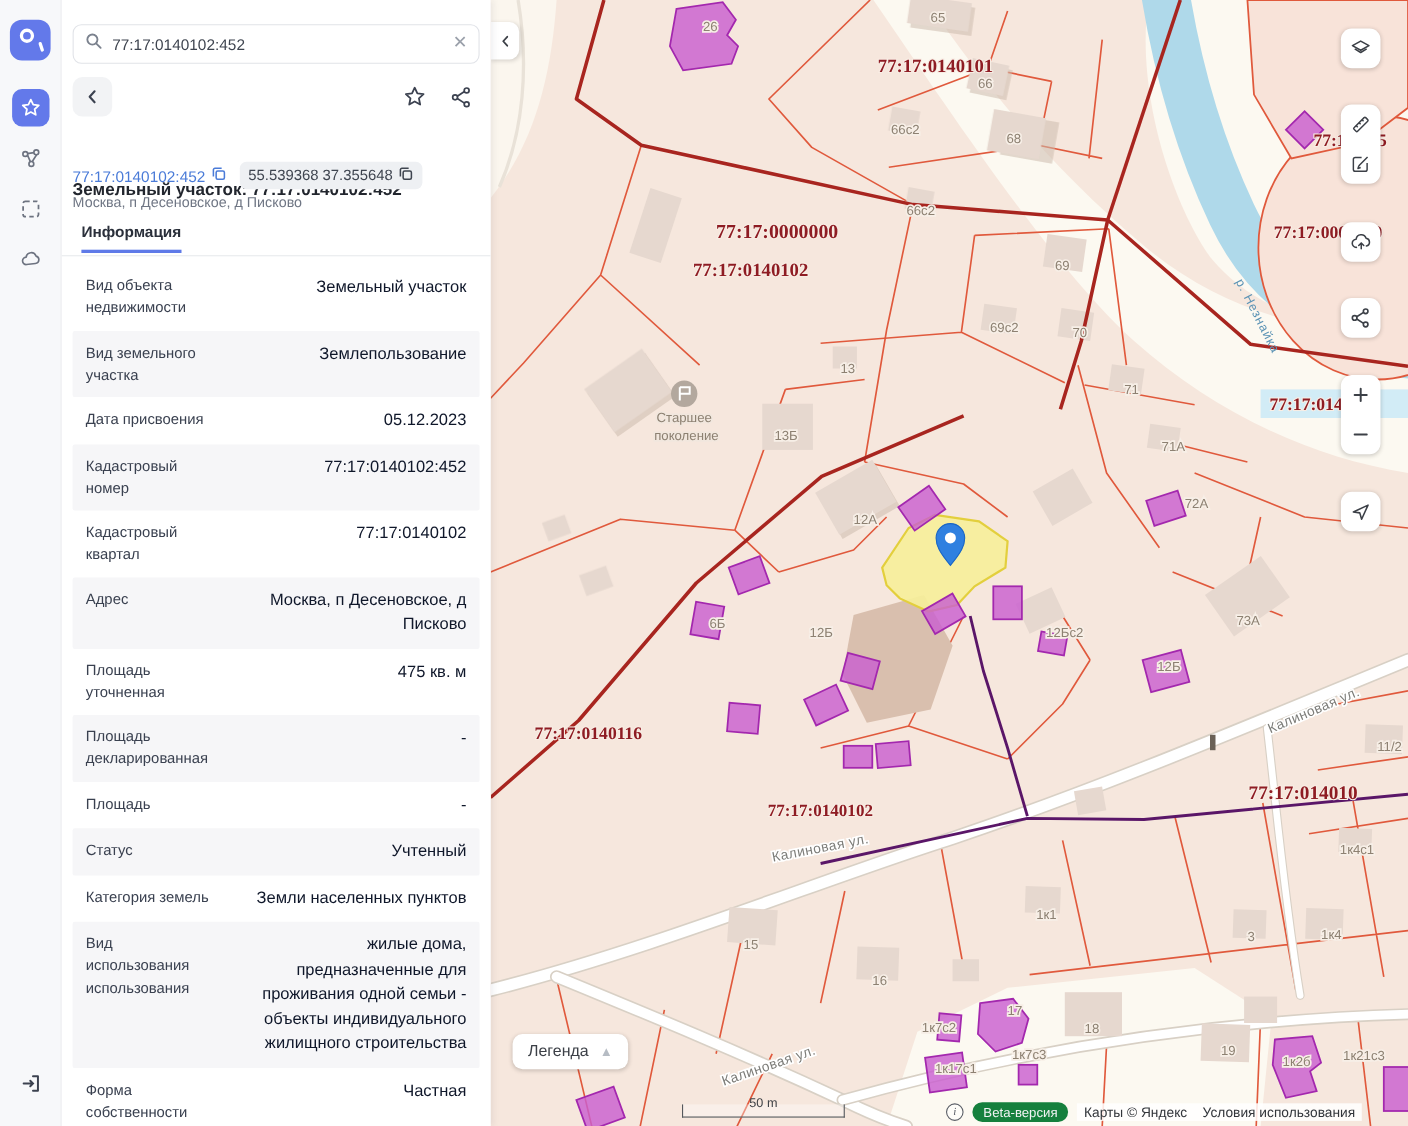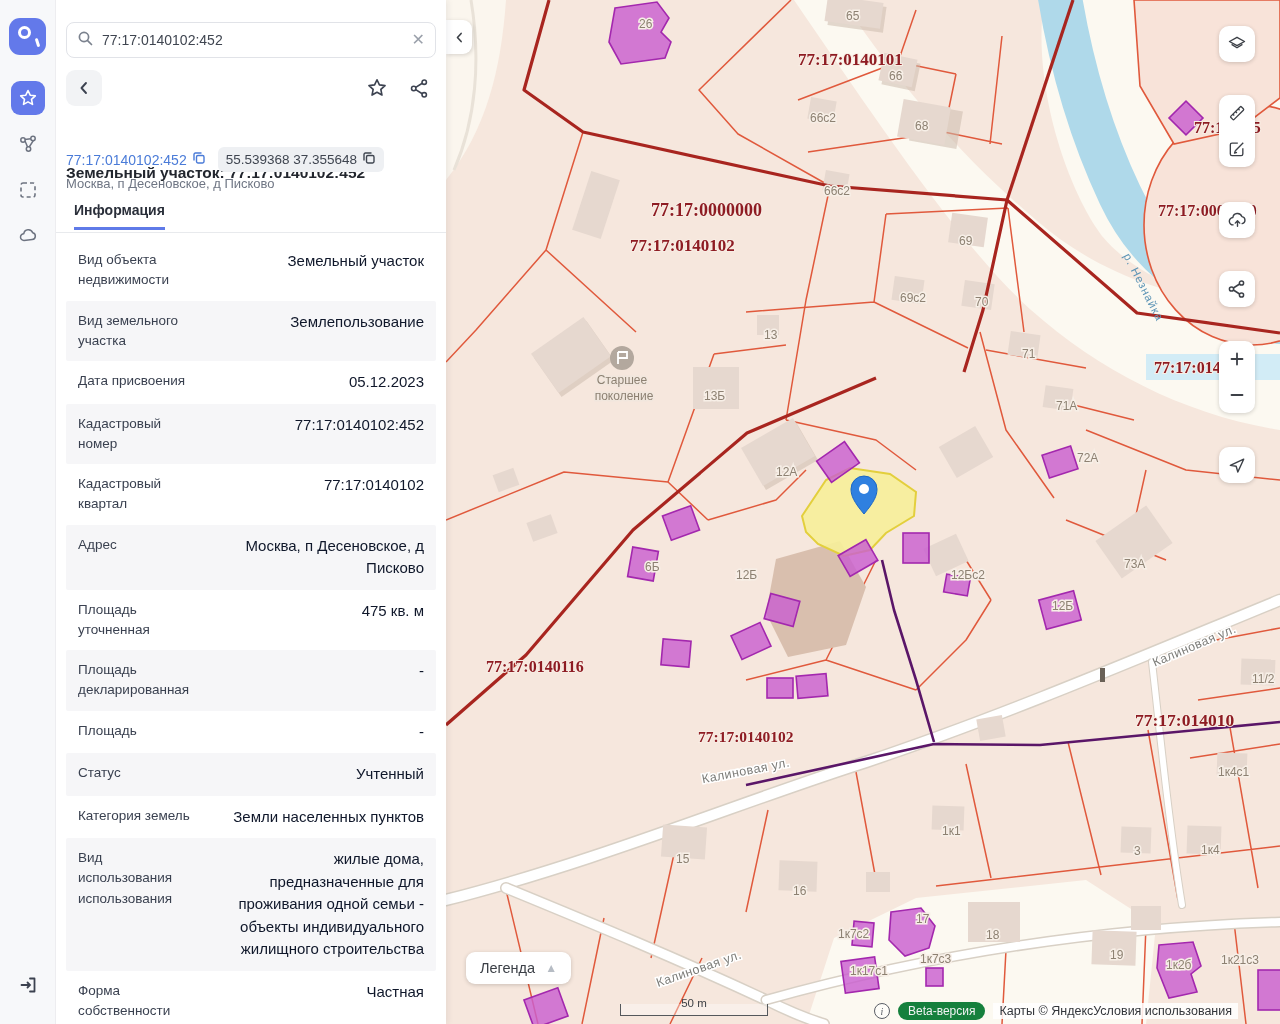--- a/index.html
+++ b/index.html
@@ -75,37 +75,37 @@
 
   
   .collapse-btn { position:absolute; left:0; top:20px; width:26px; height:34px; background:#fff;
            border-radius:0 9px 9px 0; box-shadow:1px 1px 4px rgba(0,0,0,.15); display:flex;
            align-items:center; justify-content:center; color:#3c4047; cursor:pointer; z-index:10; }
   .ctrl { position:absolute; right:25px; width:36px; background:#fff; border-radius:10px;
            box-shadow:0 1px 4px rgba(0,0,0,.18); z-index:10; display:flex; flex-direction:column;
            align-items:center; }
   .ctrl-btn { width:36px; height:36px; display:flex; align-items:center; justify-content:center;
            color:#3c4047; cursor:pointer; }
-  .legend-btn { position:absolute; left:20px; bottom:40px; background:#fff; border-radius:9px;
+  .legend-btn { position:absolute; left:20px; bottom:52px; background:#fff; border-radius:9px;
            box-shadow:0 1px 4px rgba(0,0,0,.18); padding:8px 14px; display:flex; gap:10px;
            align-items:center; font-size:14.5px; color:#3c4047; cursor:pointer; z-index:10; }
   .legend-btn .chev { color:#b6bcc4; font-size:12px; }
   .scalebar { position:absolute; left:174px; bottom:8px; width:148px; height:12px;
            border-left:1.5px solid #55585c; border-right:1.5px solid #55585c;
            border-bottom:1.5px solid #55585c; z-index:9; background:rgba(255,255,255,.35); }
   .scalebar span { position:absolute; left:0; right:0; top:-7px; text-align:center;
            font-size:11.5px; color:#3f4247; }
   .attribution { position:absolute; right:42px; bottom:4px; display:flex; align-items:center;
            gap:8px; z-index:9; }
   .info-circ { width:16px; height:16px; border-radius:50%; border:1.4px solid #5a5e66;
            color:#5a5e66; font-size:10px; display:flex; align-items:center; justify-content:center;
            font-family:"Liberation Serif",serif; font-style:italic; cursor:pointer; background:rgba(255,255,255,.6); }
   .beta-pill { background:#15803d; color:#f2f3f4; font-size:12px; border-radius:10px;
            padding:2px 10px; }
-  .attr-links { background:rgba(255,255,255,.85); padding:1px 6px; display:flex; gap:0; }
+  .attr-links { background:rgba(255,255,255,.85); padding:1px 6px; display:flex; gap:14px; }
   .attr-links span { font-size:12.5px; color:#33363b; cursor:pointer; }
 </style>
 </head>
 <body>
 
 <div id="app">
 
   <div class="rail">
     <div class="logo">
       <div class="ring"></div>

